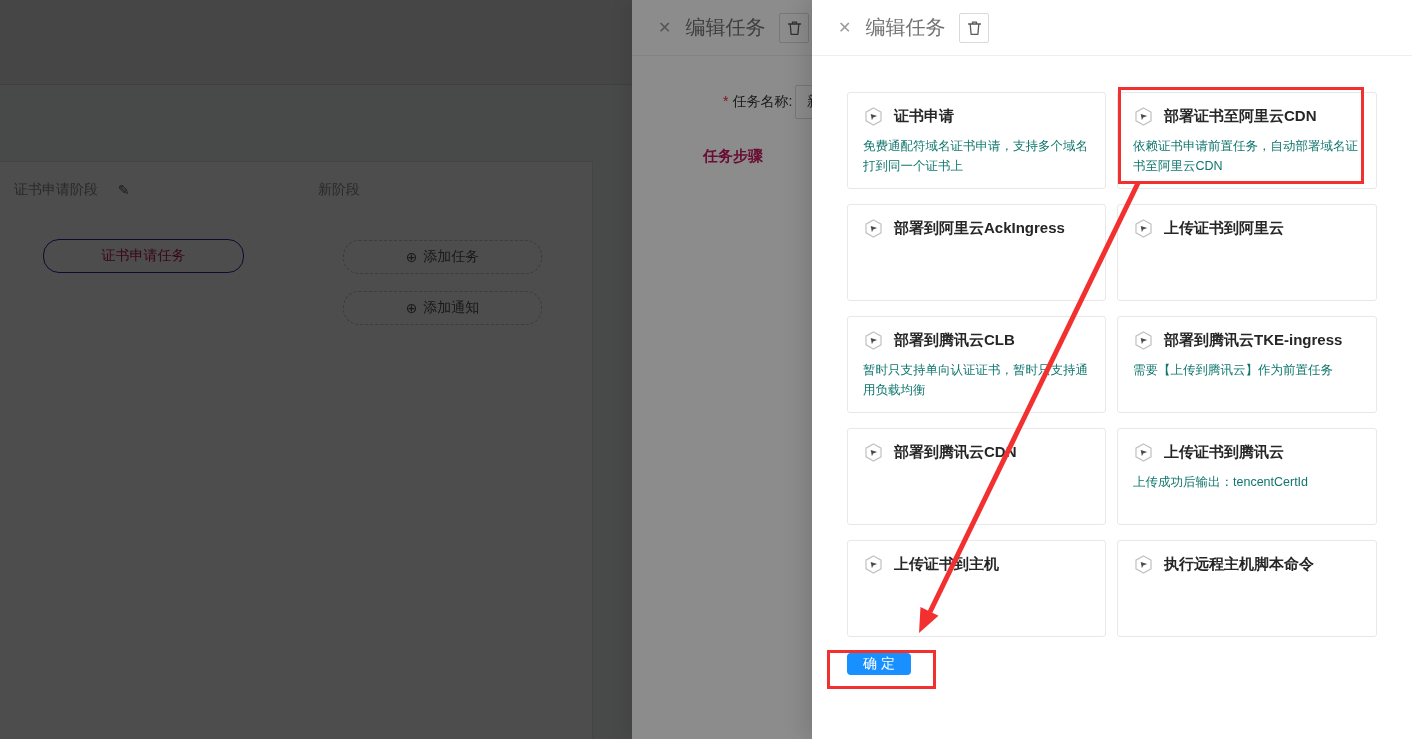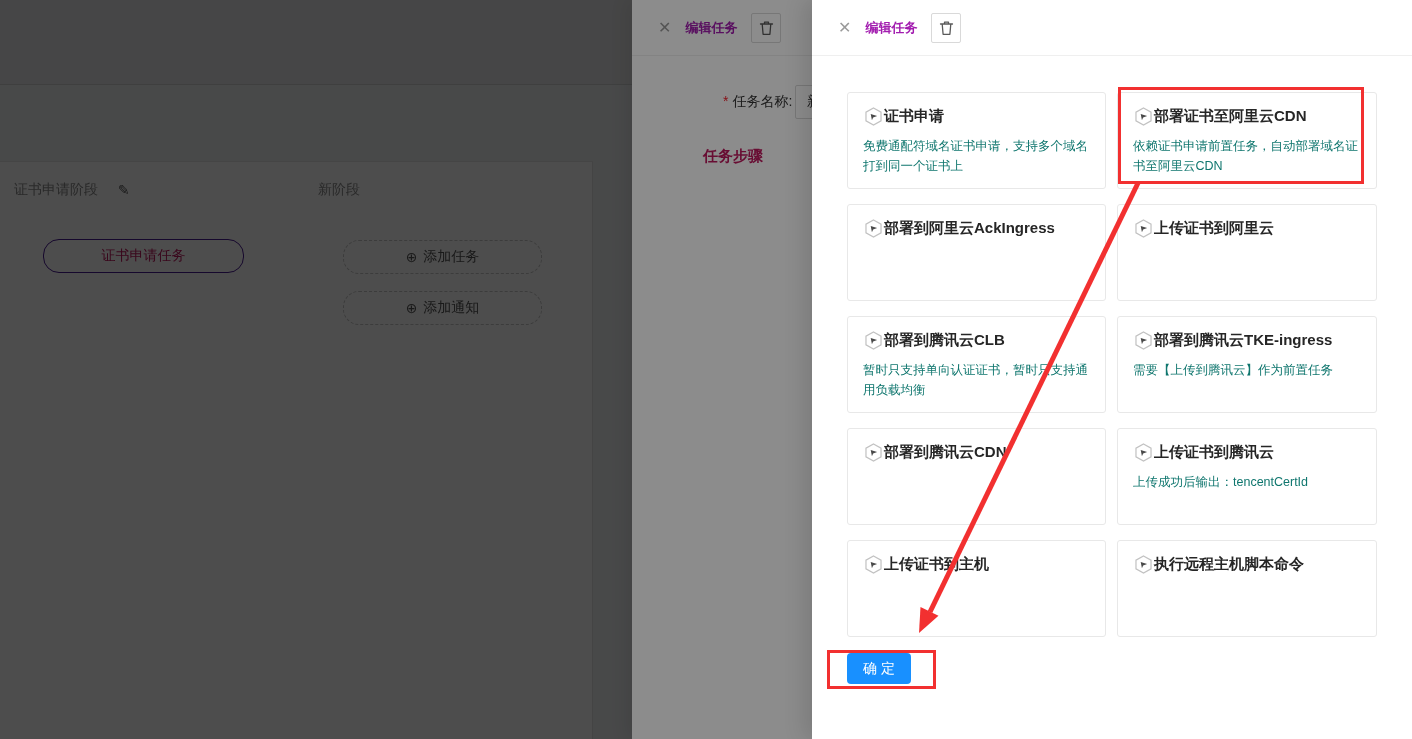--- a/index.html
+++ b/index.html
@@ -30,41 +30,41 @@
   .mask{position:absolute;inset:0;background:rgba(0,0,0,0.45);}
   .mask1{z-index:10;}
   .mask2{z-index:30;}
   
   .drawer{position:absolute;top:0;bottom:0;background:#fff;}
   .middle-drawer{left:632px;width:780px;z-index:20;box-shadow:-6px 0 16px rgba(0,0,0,.08);}
   .front-drawer{left:812px;width:600px;z-index:40;box-shadow:-8px 0 20px rgba(0,0,0,.12);}
   .drawer-header{height:55px;display:flex;align-items:center;padding:0 24px 0 26px;
        border-bottom:1px solid #efefef;gap:14px;}
   .close-x{font-size:16px;color:#9a9a9a;cursor:pointer;line-height:1;}
-  .drawer-title{font-size:13px;font-weight:700;color:#a21caf;}
+  .drawer-title{font-size:20px;font-weight:400;color:#737373;}
   .trash-btn{width:30px;height:30px;border:1px solid #d9d9d9;border-radius:2px;background:#fff;
        display:flex;align-items:center;justify-content:center;cursor:pointer;padding:0;}
   
   .md-label{position:absolute;left:91px;top:93px;font-size:14px;color:#333;}
   .md-required{color:#f5222d;margin-right:4px;}
   .md-input{position:absolute;left:163px;top:85px;width:290px;height:32px;border:1px solid #d9d9d9;
        border-radius:2px;padding:0 11px;font-size:14px;color:#333;box-sizing:content-box;
        font-family:"Liberation Sans","DejaVu Sans",sans-serif;}
   .md-steps{position:absolute;left:71px;top:147px;font-size:15px;font-weight:700;color:#be185d;}
   
   .fd-body{position:absolute;top:55px;left:0;right:0;bottom:0;padding:37px 23px 0 35px;box-sizing:border-box;}
   .card-grid{display:grid;grid-template-columns:259px 260px;column-gap:11px;row-gap:15px;}
   .task-card{height:97px;box-sizing:border-box;border:1px solid #e8e8e8;border-radius:3px;
        padding:13px 15px;background:#fff;cursor:pointer;overflow:hidden;}
-  .card-head{display:flex;align-items:center;gap:0;}
+  .card-head{display:flex;align-items:center;gap:10px;}
   .hex-icon{display:flex;flex:0 0 auto;}
   .card-title{font-size:15px;font-weight:600;color:#262626;white-space:nowrap;}
   .card-desc{margin-top:9px;font-size:12.5px;color:#0f766e;line-height:1.62;}
   .confirm-row{margin-top:16px;}
-  .confirm-btn{width:64px;height:31px;background:var(--primary,#1890ff);color:#fff;border:none;
+  .confirm-btn{width:64px;height:22px;background:var(--primary,#1890ff);color:#fff;border:none;
        border-radius:4px;font-size:14px;cursor:pointer;
        font-family:"Liberation Sans","DejaVu Sans",sans-serif;}
   
   .annotations{position:absolute;inset:0;z-index:50;pointer-events:none;}
   .red-box{position:absolute;border:3px solid var(--red,#f23030);box-sizing:border-box;}
   .red-box.b1{left:1118px;top:87px;width:246px;height:97px;}
   .red-box.b2{left:827px;top:650px;width:109px;height:39px;}
   .arrow-svg{position:absolute;inset:0;width:100%;height:100%;}
 </style>
 </head>

